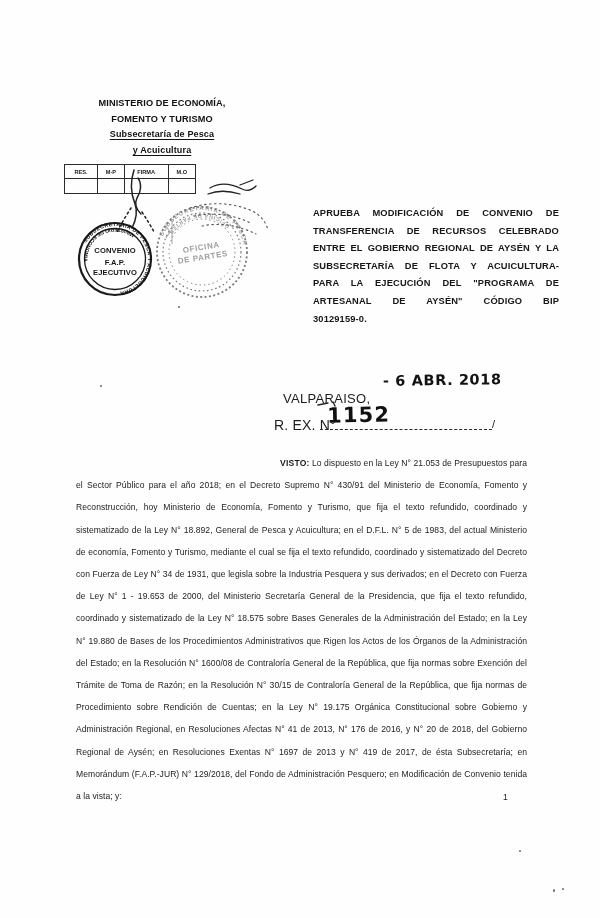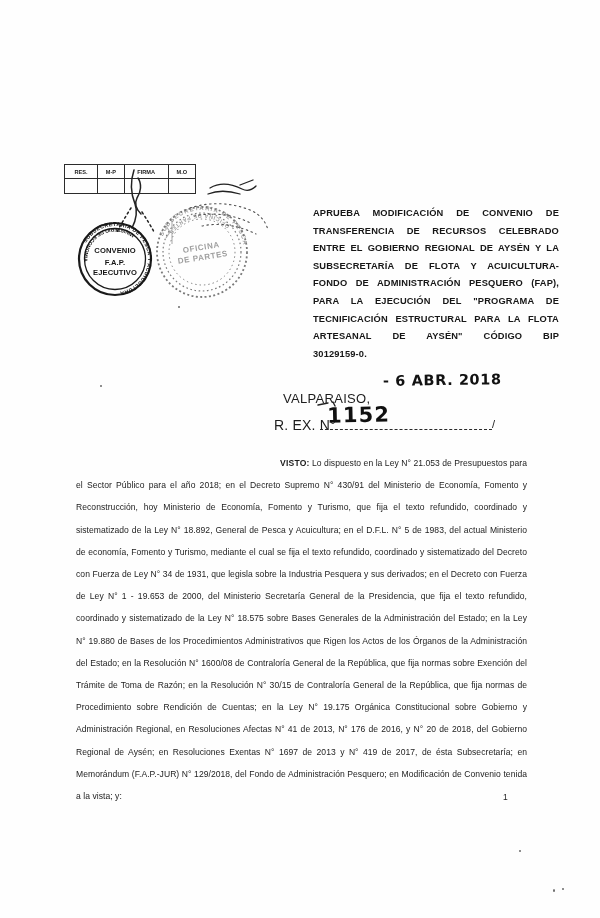--- a/index.html
+++ b/index.html
@@ -213,20 +213,26 @@
     position: absolute;
     background: #6a6a6a;
     border-radius: 50%;
   }
 </style>
 </head>
 <body>
 
 <div class="page">
 
+  <div class="letterhead">
+    <div class="lh-line lh-l1">MINISTERIO DE ECONOMÍA,</div>
+    <div class="lh-line lh-l2">FOMENTO Y TURISMO</div>
+    <div class="lh-line lh-l3 underlined">Subsecretaría de Pesca</div>
+    <div class="lh-line lh-l4 underlined">y Acuicultura</div>
+  </div>
 
   <table class="routing-table">
     <tbody>
         <tr>
       <td>RES.</td>
       <td>M-P</td>
       <td>FIRMA</td>
       <td>M.O</td>
     </tr>
     <tr class="body-row">
@@ -301,23 +307,21 @@
         <path d="M24 22 L 24 46"></path>
       </g>
     </svg>
   </div>
 
   <div class="title-block">
     <div class="title-line">APRUEBA MODIFICACIÓN DE CONVENIO DE</div>
     <div class="title-line">TRANSFERENCIA DE RECURSOS CELEBRADO</div>
     <div class="title-line">ENTRE EL GOBIERNO REGIONAL DE AYSÉN Y LA</div>
     <div class="title-line">SUBSECRETARÍA DE FLOTA Y ACUICULTURA-</div>
-    <div class="title-line">FONDO DE ADMINISTRACIÓN PESQUERO (FAP),</div>
     <div class="title-line">PARA LA EJECUCIÓN DEL "PROGRAMA DE</div>
-    <div class="title-line">TECNIFICACIÓN ESTRUCTURAL PARA LA FLOTA</div>
     <div class="title-line">ARTESANAL DE AYSÉN"  CÓDIGO BIP</div>
     <div class="title-line last">30129159-0.</div>
   </div>
 
   <div class="place-line">VALPARAISO,</div>
   <div class="date-stamp">- 6 ABR. 2018</div>
 
   <div class="res-label">R. EX. N°</div>
   <div class="res-number">1152</div>
   <div class="res-rule"></div>

